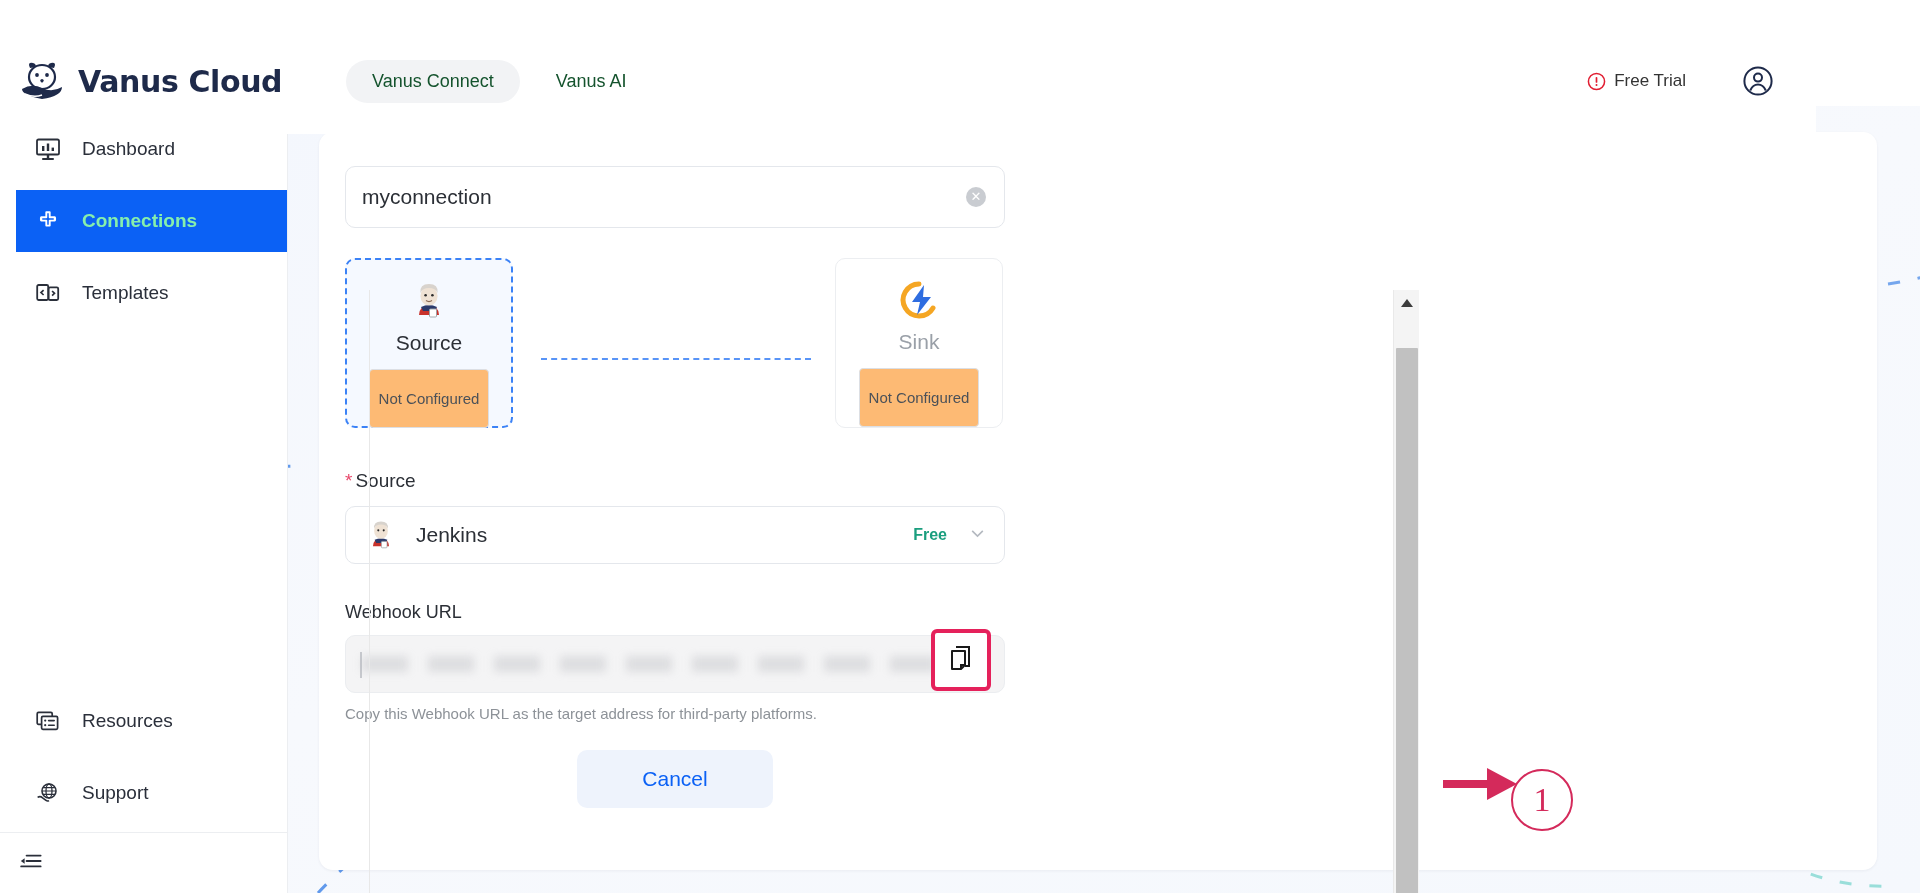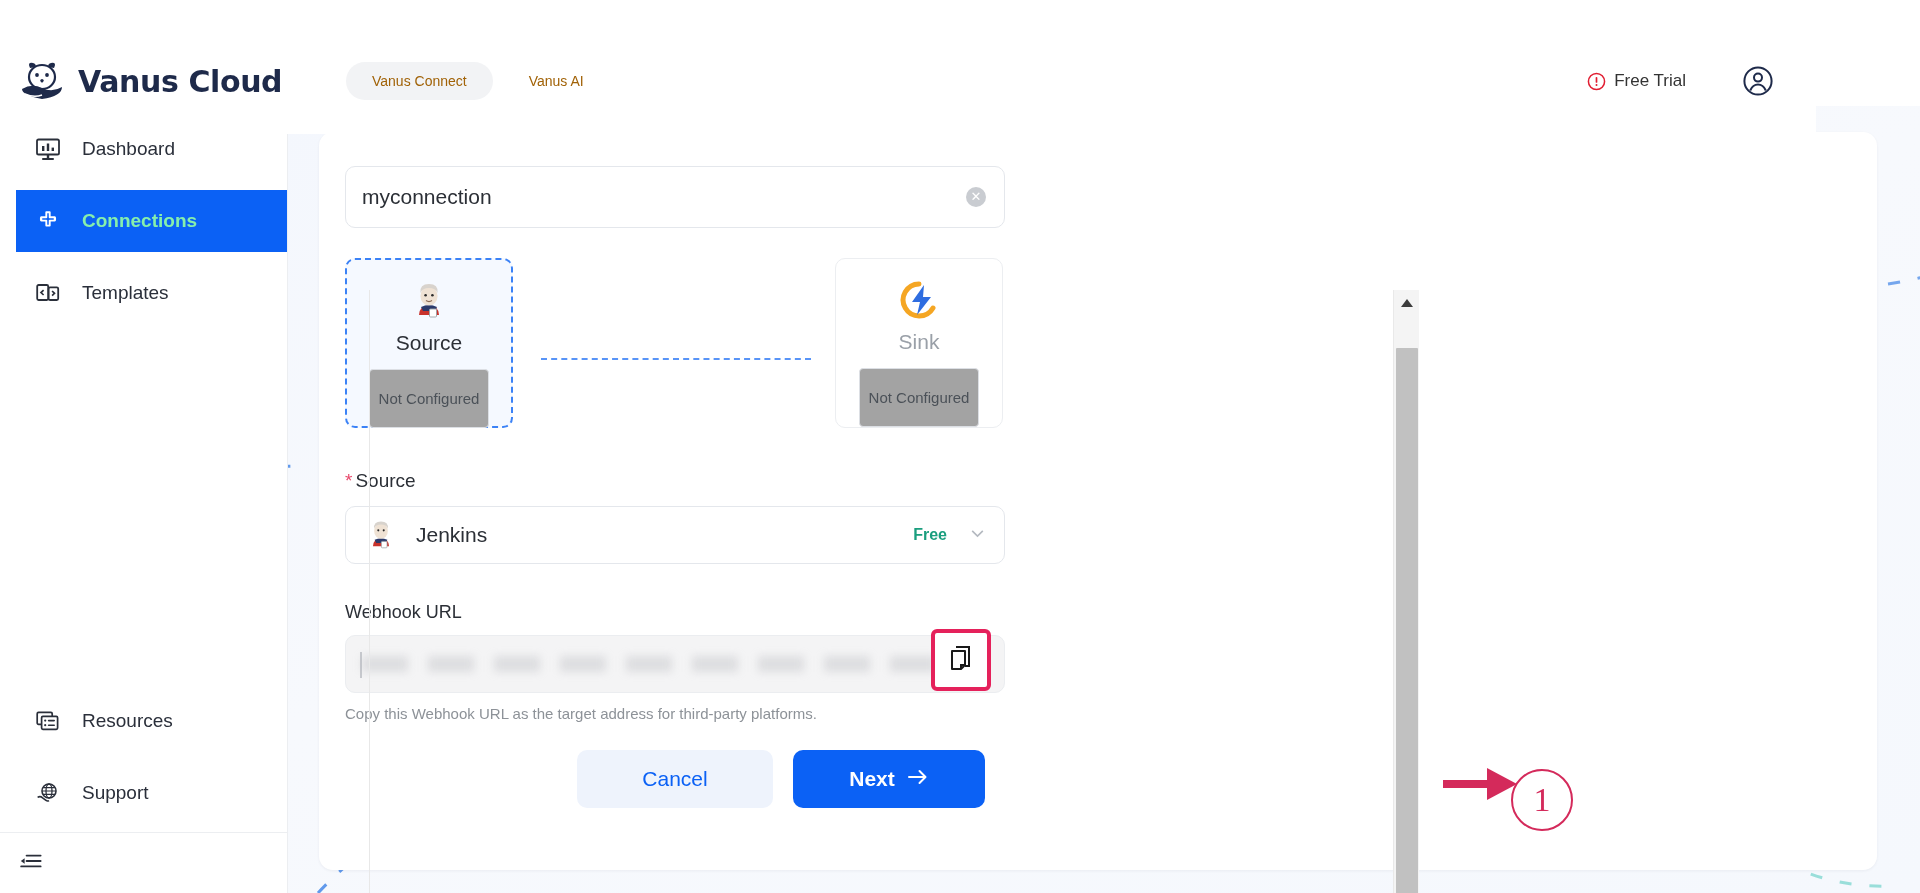--- a/index.html
+++ b/index.html
@@ -22,21 +22,21 @@
   }
   .brand { display: flex; align-items: center; margin-left: 18px; width: 272px; }
   .brand-logo { width: 48px; height: 44px; flex: 0 0 auto; }
   .brand-name {
     font-size: 30px; font-weight: bold; color: #1e2a4a;
     letter-spacing: -0.4px; margin-left: 12px;
     font-family: "DejaVu Sans", sans-serif;
   }
   .top-tabs { display: flex; align-items: center; gap: 10px; margin-left: 56px; }
   .top-tab {
-    font-size: 14px; color: #a16207; padding: 11px 26px;
+    font-size: 18px; color: #14532d; padding: 11px 26px;
     border-radius: 22px; cursor: pointer; white-space: nowrap;
   }
   .top-tab.active { background: #f2f3f5; }
   .header-right {
     margin-left: auto; display: flex; align-items: center; gap: 56px; margin-right: 42px;
   }
   .trial { display: flex; align-items: center; gap: 8px; font-size: 17px; color: #333; cursor: pointer; }
   .trial svg { display: block; }
   .avatar-btn { cursor: pointer; display: flex; }
 
@@ -103,21 +103,21 @@
     align-items: center; cursor: pointer;
   }
   .node.source { left: 0; border: 2px dashed #3b82f6; background: #f5f9ff; }
   .node.sink { left: 490px; border: 1px solid #eceef1; background: #ffffff; }
   .node-icon { margin-top: 21px; width: 42px; height: 42px; display: flex; align-items: center; justify-content: center; }
   .node-label { margin-top: 10px; font-size: 21px; }
   .node.source .node-label { color: #2b2f36; }
   .node.sink .node-label { color: #9aa0a8; }
   .node-badge {
     margin-top: 14px; font-size: 15px; color: #4b5158;
-    border: 1px solid #dcdfe4; border-radius: 4px; padding: 20px 9px; background: #a3a3a3;
+    border: 1px solid #dcdfe4; border-radius: 4px; padding: 20px 9px; background: #fdba74;
   }
   .link-line {
     position: absolute; top: 100px; left: 196px; width: 270px;
     border-top: 2px dashed #3b82f6; opacity: .85;
   }
 
   .field-label { margin-top: 42px; font-size: 19px; color: #2b2f36; }
   .field-label .req { color: #e8486b; margin-right: 3px; }
 
   .select-box {
@@ -400,28 +400,20 @@
                   <path d="M13 25 v-4 h4" fill="none" stroke="#1a1a1a" stroke-width="2"></path>
                 </svg>
               </span>
             </div>
           </div>
 
           <div class="wh-hint">Copy this Webhook URL as the target address for third-party platforms.</div>
 
           <div class="actions">
             <button class="btn btn-cancel">Cancel</button>
-            <button class="btn btn-next">
-              <span>Next</span>
-              <span>
-                <svg width="22" height="18" viewBox="0 0 22 18">
-                  <path d="M2 9 h16 M12.5 3 L18.5 9 L12.5 15" fill="none" stroke="#ffffff" stroke-width="2" stroke-linecap="round" stroke-linejoin="round"></path>
-                </svg>
-              </span>
-            </button>
           </div>
 
         </div>
       </div>
 
       <div class="scrollbar">
         <div class="sb-arrow">
           <svg width="14" height="10" viewBox="0 0 14 10">
               <path d="M7 1 L13 9 L1 9 Z" fill="#3c3c3c"></path>
             </svg>

